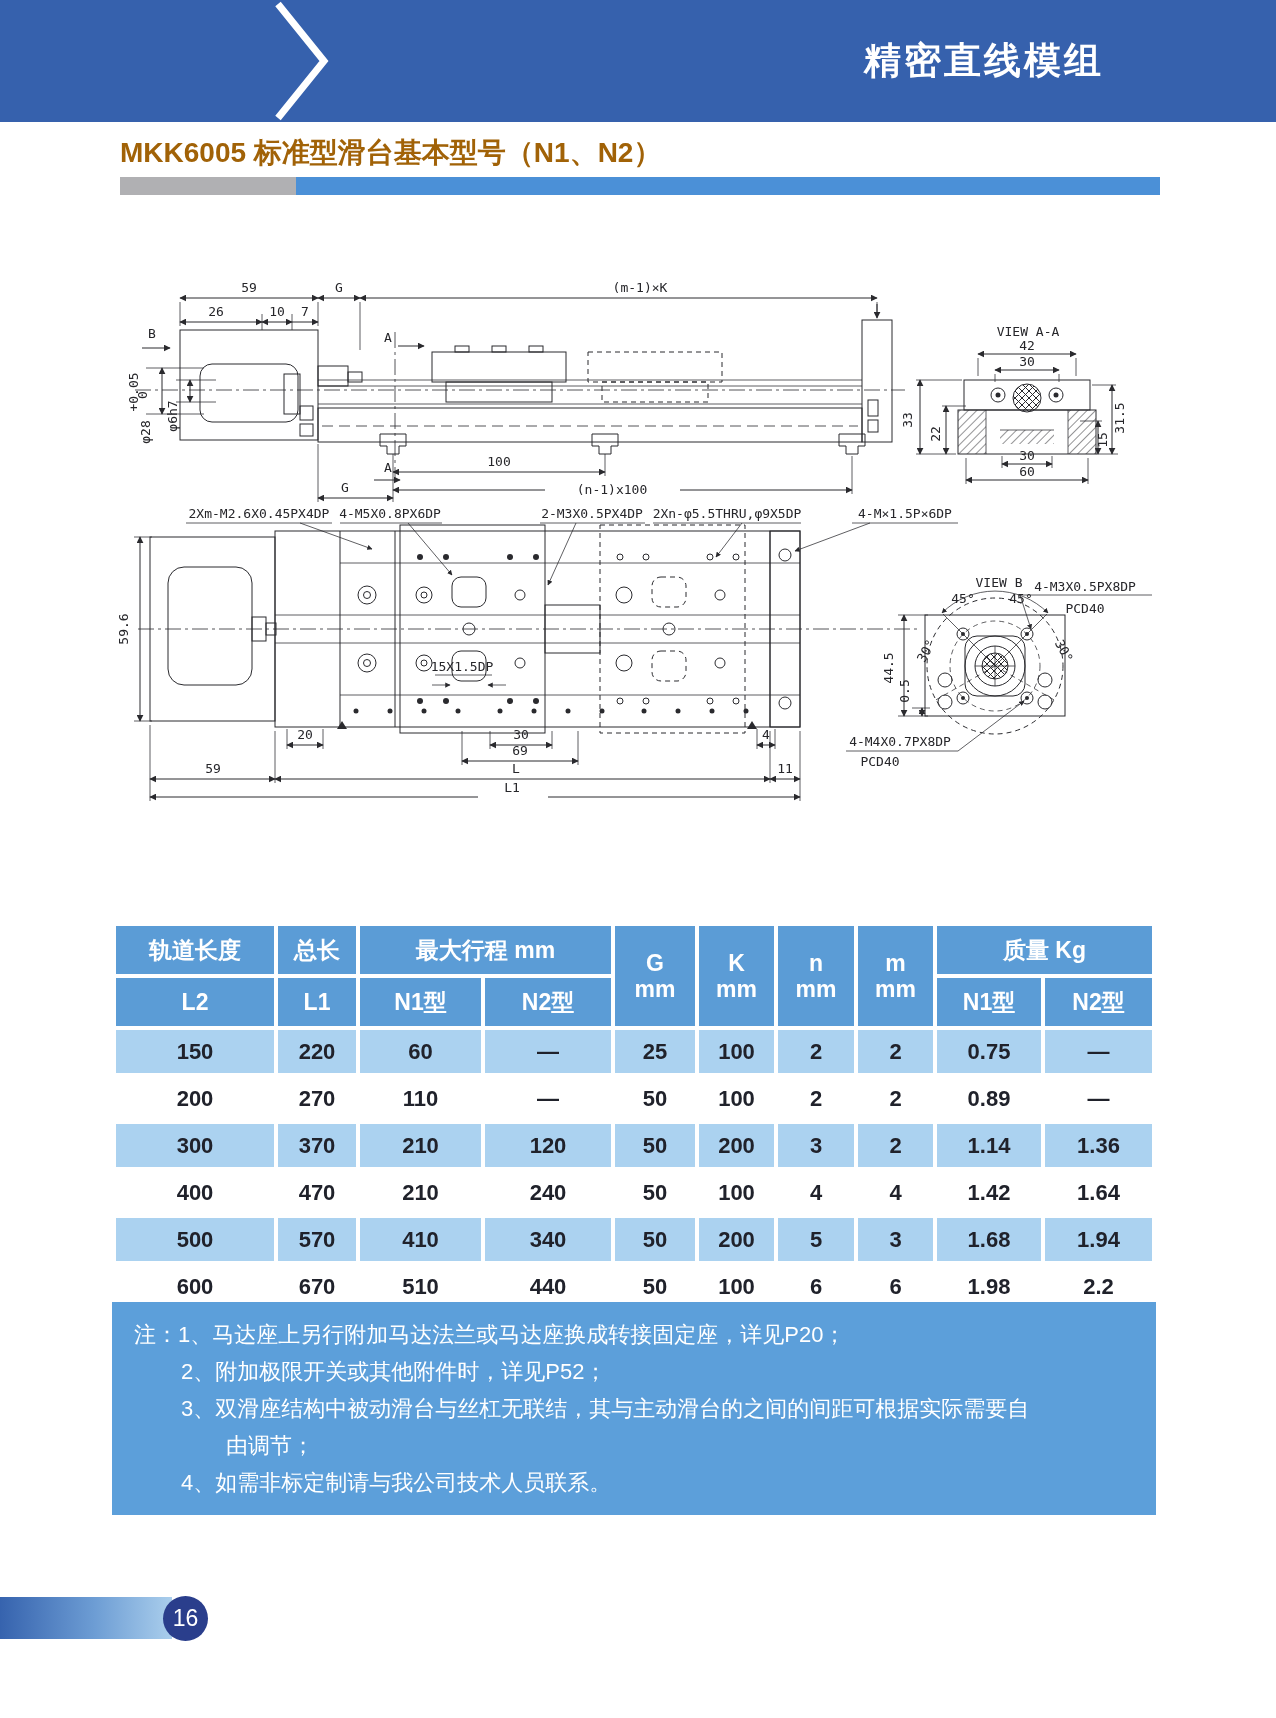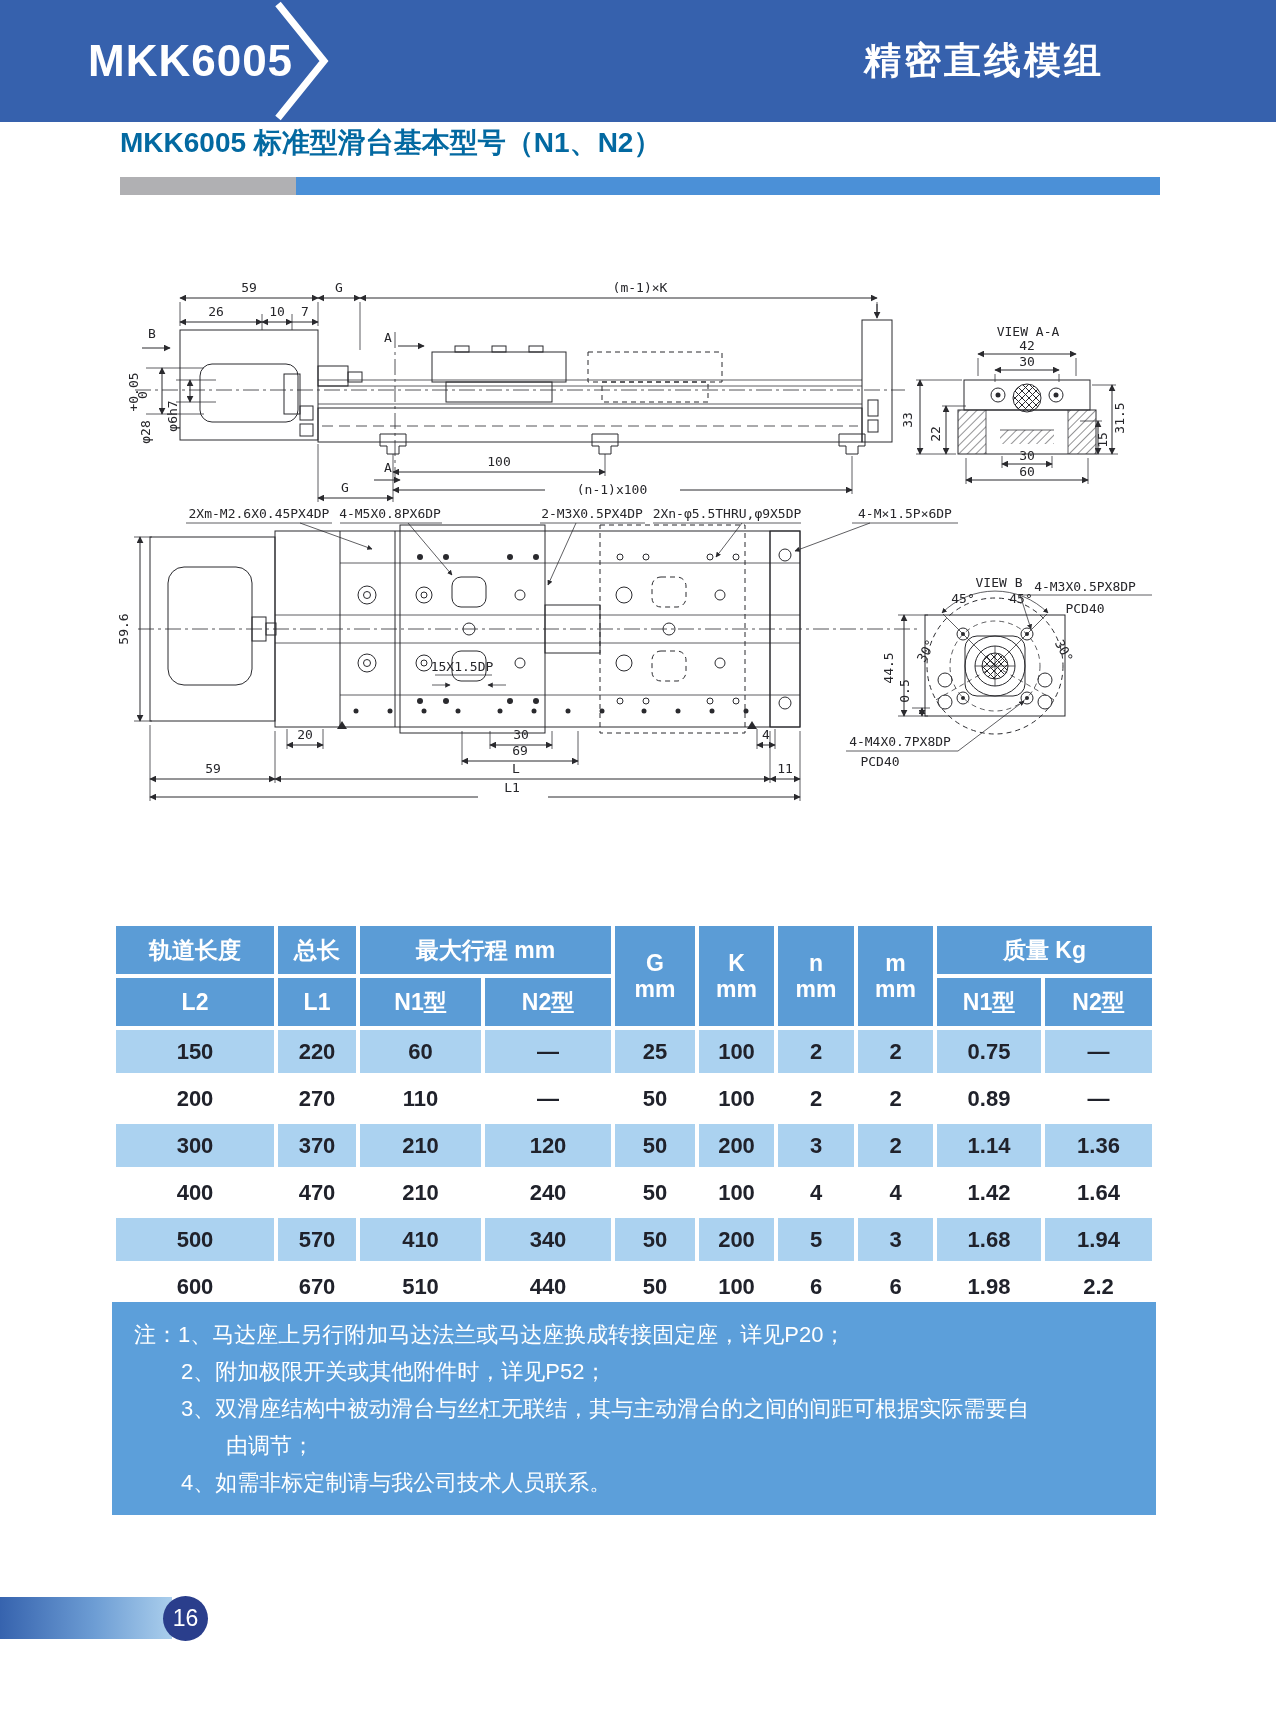--- a/index.html
+++ b/index.html
@@ -9,21 +9,21 @@
   
   .band{position:absolute;top:0;left:0;width:1276px;height:122px;background:#3661AD;}
   .band-model{position:absolute;left:88px;top:50%;transform:translateY(-50%);
               color:#fff;font-size:44px;font-weight:bold;letter-spacing:1px;}
   .band-product{position:absolute;right:172px;top:50%;transform:translateY(-50%);
                 color:#fff;font-size:37px;font-weight:bold;letter-spacing:3px;}
   .chev{position:absolute;left:272px;top:0;}
   .chev polyline{stroke:#fff;stroke-width:7;fill:none;}
 
   
-  .sec-title{position:absolute;left:120px;top:124px;font-size:28px;font-weight:bold;color:#0369a1;}
+  .sec-title{position:absolute;left:120px;top:134px;font-size:28px;font-weight:bold;color:#a16207;}
   .sec-bar{position:absolute;left:120px;top:177px;width:1040px;height:18px;background:#4B90D7;}
   .sec-bar-gray{position:absolute;left:0;top:0;width:176px;height:18px;background:#B0B0B3;}
 
   
   svg.draw{position:absolute;left:0;}
   #svg1{top:258px;} #svg2{top:503px;}
   svg.draw line,svg.draw rect,svg.draw circle,svg.draw path,svg.draw polyline
       {stroke:#2a2a2e;stroke-width:1;fill:none;}
   svg.draw .thin{stroke-width:0.75;}
   svg.draw .cl{stroke-dasharray:16 4 3 4;stroke-width:0.8;}
@@ -57,21 +57,20 @@
   .page-circle{position:absolute;left:163px;top:1596px;width:45px;height:45px;border-radius:50%;
                background:#2A3E8C;color:#fff;font-size:23px;font-weight:normal;
                display:flex;align-items:center;justify-content:center;}
 </style>
 </head>
 <body>
 
 <div class="page">
 
   <div class="band">
-    <div class="band-model">MKK6005</div>
     <svg class="chev" width="60" height="122">
       <polyline points="6,4 52,61 6,118"></polyline>
     </svg>
     <div class="band-product">精密直线模组</div>
   </div>
 
   <div class="sec-title">MKK6005 标准型滑台基本型号（N1、N2）</div>
   <div class="sec-bar">
     <div class="sec-bar-gray"></div>
   </div>

